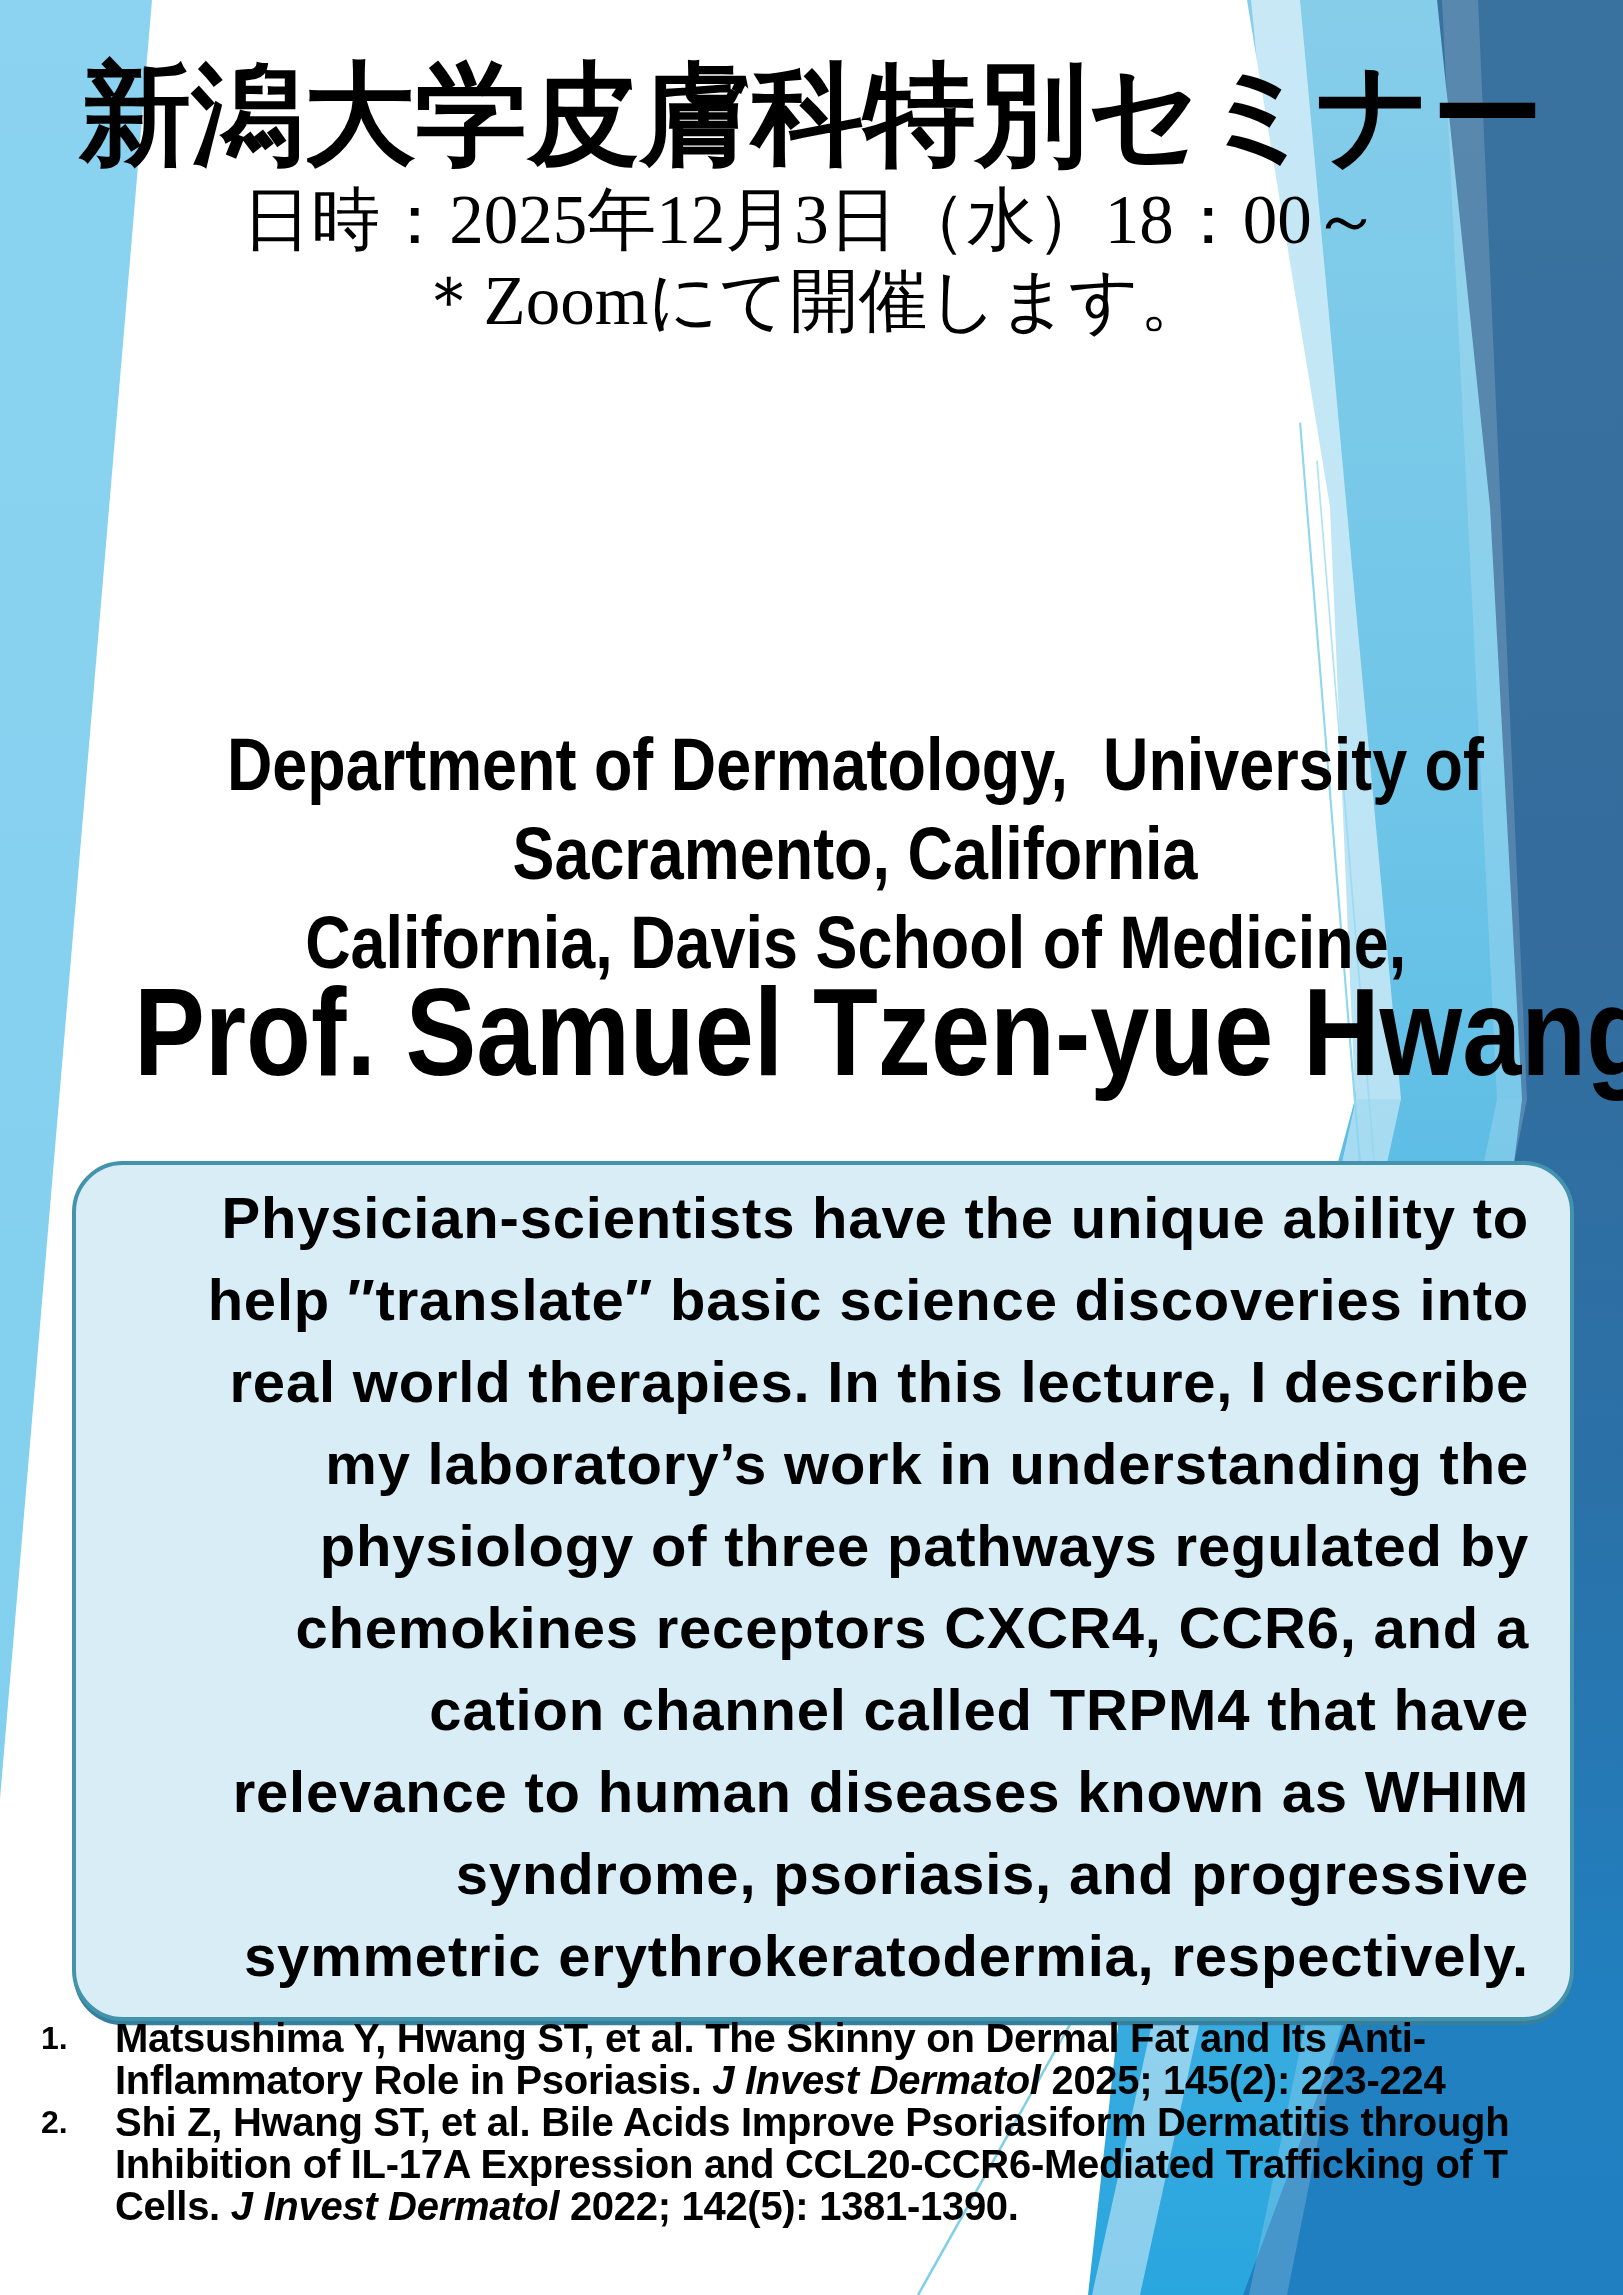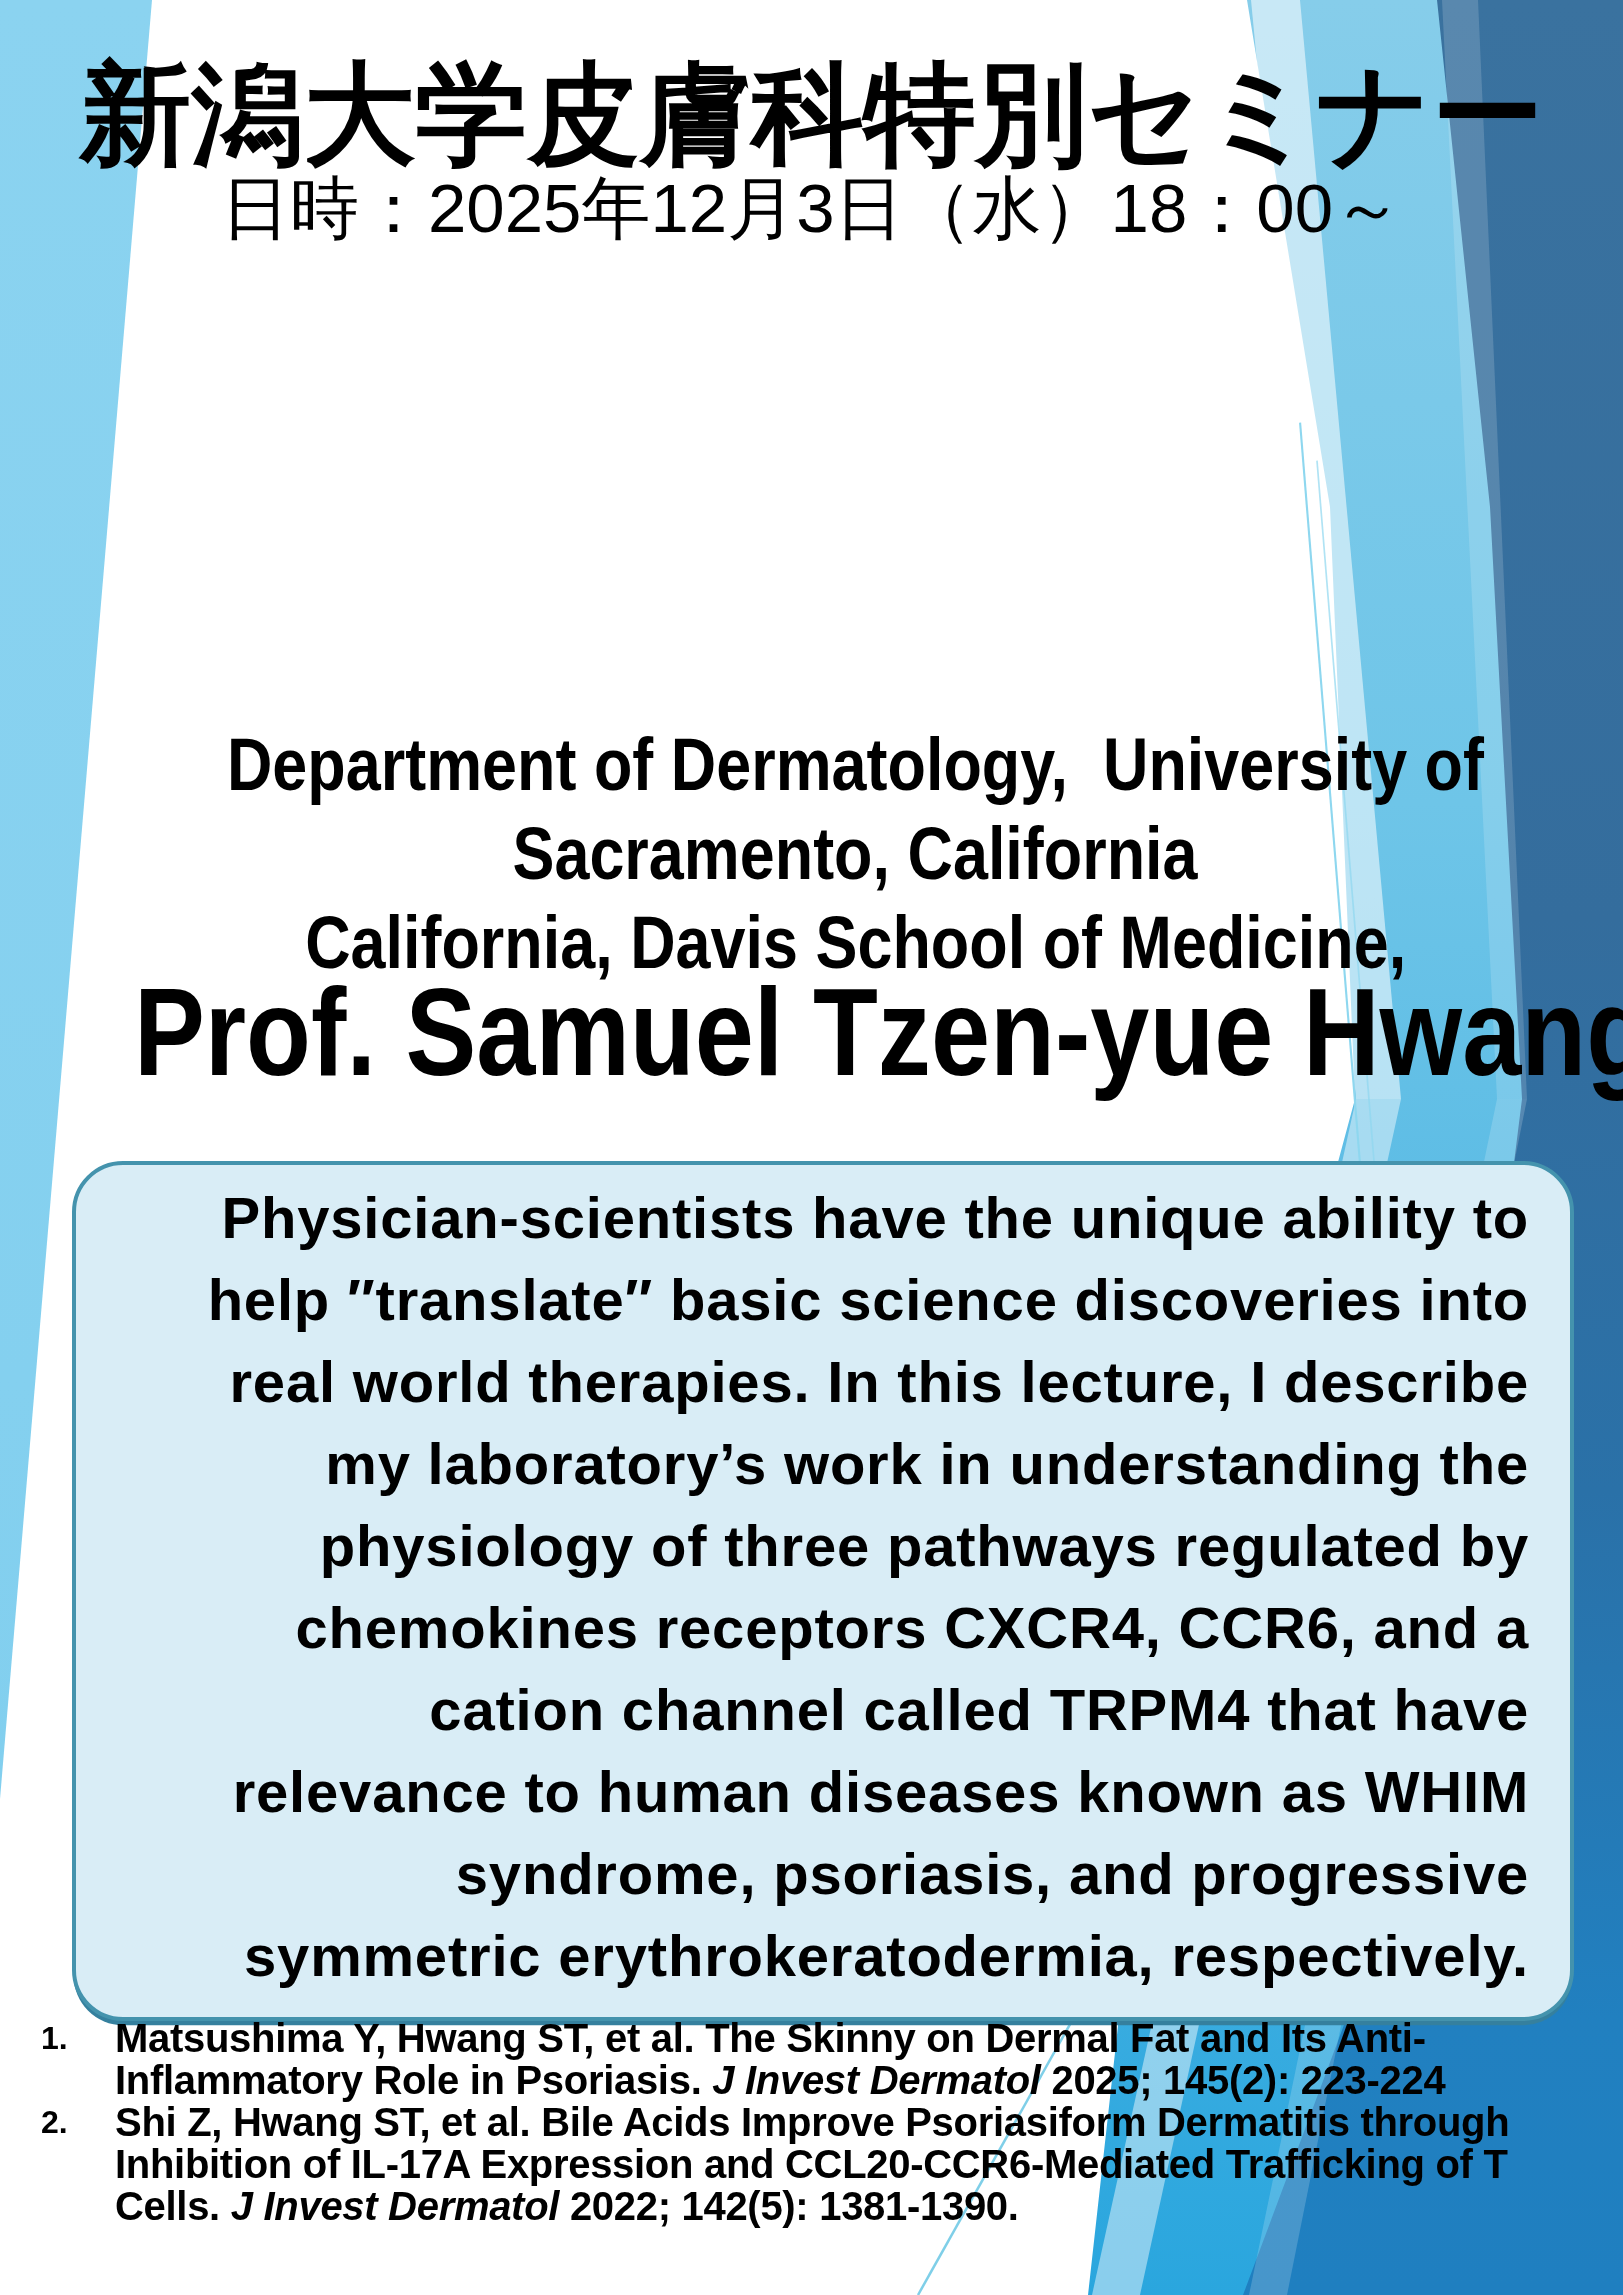--- a/index.html
+++ b/index.html
@@ -41,21 +41,21 @@
   .streak-dark-bottom{
     background:rgba(255,255,255,0.18);
     clip-path:polygon(1497px 1099px,1527px 1099px,1287px 2295px,1249px 2295px);
   }
 
   
   .txt{position:absolute;left:0;width:1623px;text-align:center;white-space:nowrap;z-index:3;}
   .sx{display:inline-block;transform-origin:50% 50%;}
 
   .jp-title{top:15px;font-size:112px;line-height:127px;font-weight:600;letter-spacing:0;margin-top:36px;}
-  .jp-sub{top:168px;font-size:69px;line-height:81px;font-weight:500;}
+  .jp-sub{top:180px;font-size:69px;line-height:81px;font-weight:500;font-family:Liberation Serif, serif;}
   .en-title{top:397px;font-size:110px;line-height:115px;font-weight:700;}
   .en-title .sx{transform:scaleX(0.74);}
   .dept{top:720px;font-size:74px;line-height:89px;font-weight:700;padding-left:44px;}
   .dept .sx{transform:scaleX(0.85);}
   .prof{top:968px;font-size:125px;line-height:127px;font-weight:700;}
   .prof .sx{transform:scaleX(0.85);}
 
   
   .abstract-box{
     position:absolute;left:72px;top:1161px;width:1502px;height:860px;
@@ -101,20 +101,21 @@
     <line x1="1558" y1="545" x2="1628" y2="1405" stroke="rgba(142,215,240,0.7)" stroke-width="2"></line>
     <line x1="1392" y1="2170" x2="1086" y2="2715" stroke="#7fcfe8" stroke-width="3"></line>
   </svg>
 
   <div class="txt jp-title">
     <span class="sx">新潟大学皮膚科特別セミナー</span>
   </div>
 
   <div class="txt jp-sub">
     <div>日時：2025年12月3日（水）18：00～</div>
+    <div>＊Zoomにて開催します。</div>
   </div>
 
 
   <div class="txt dept">
     <div><span class="sx">Department of Dermatology,&nbsp; University of</span></div>
     <div><span class="sx">Sacramento, California</span></div>
     <div><span class="sx">California, Davis School of Medicine,</span></div>
   </div>
 
   <div class="txt prof">

